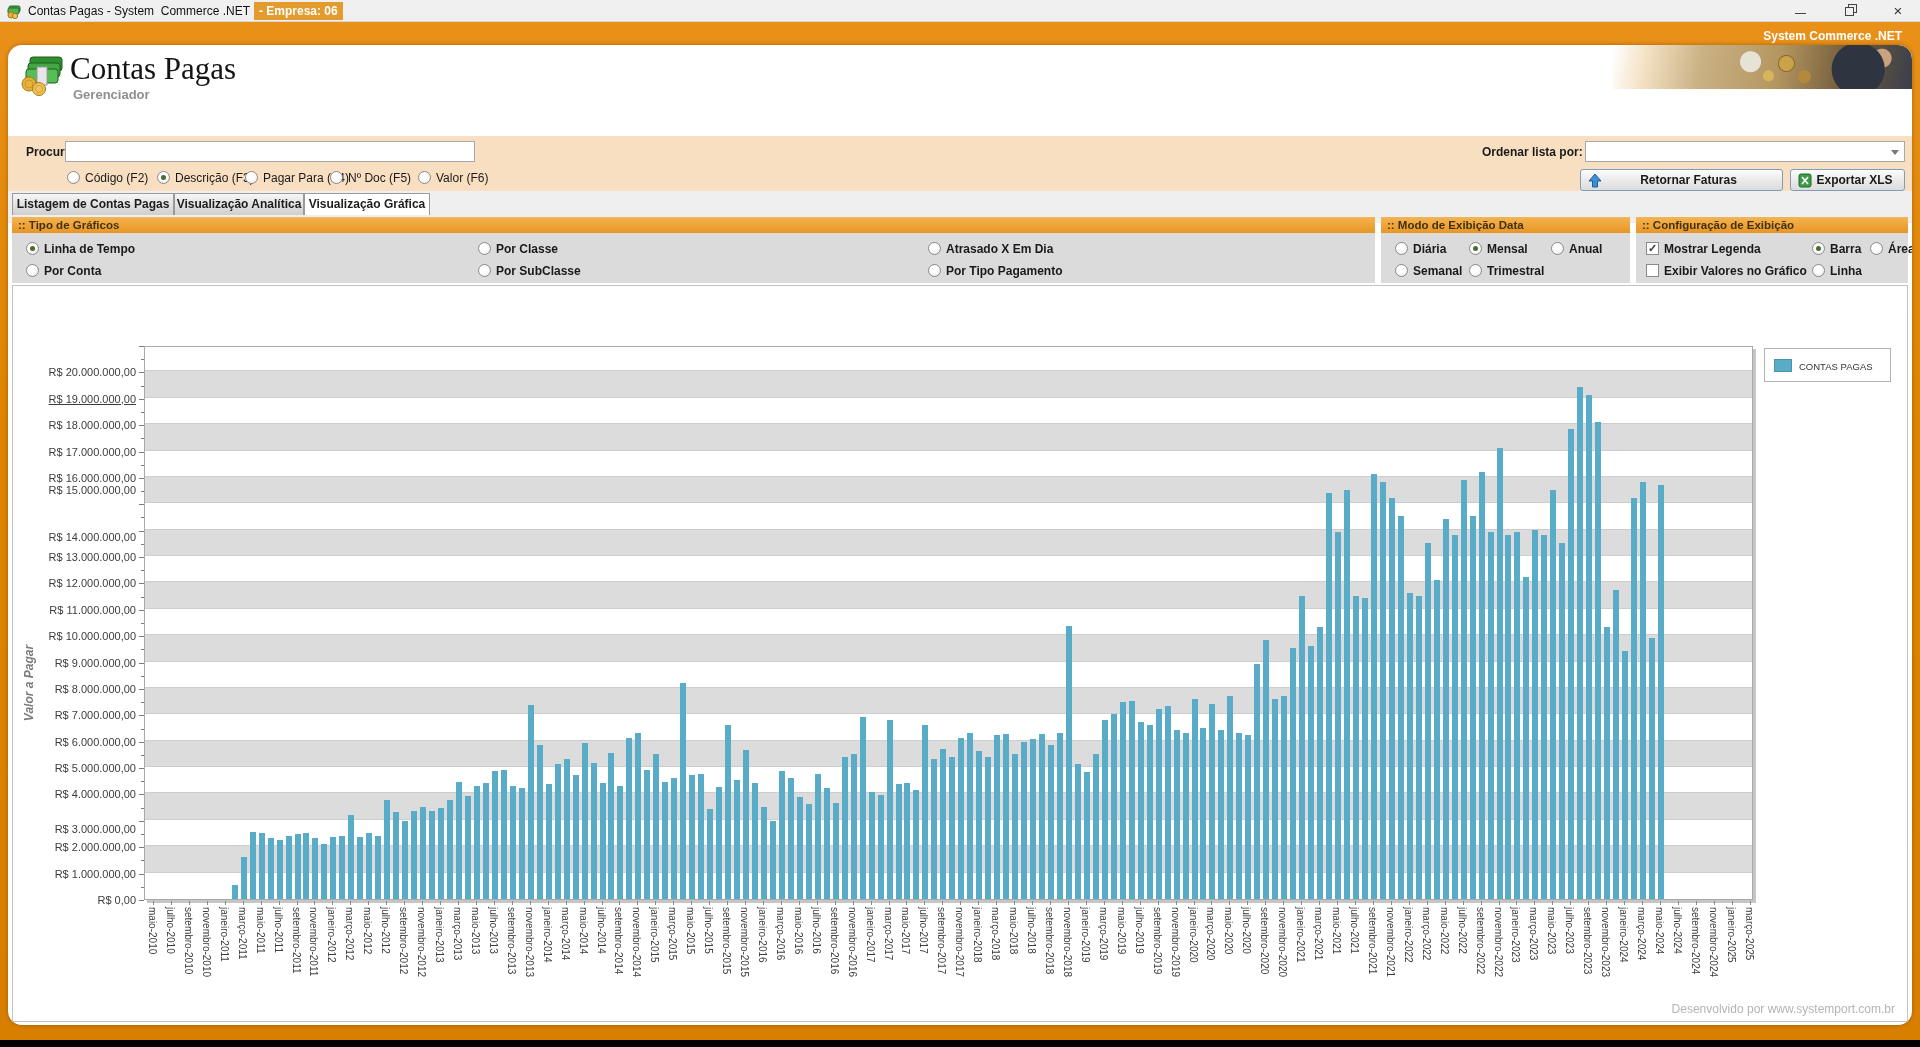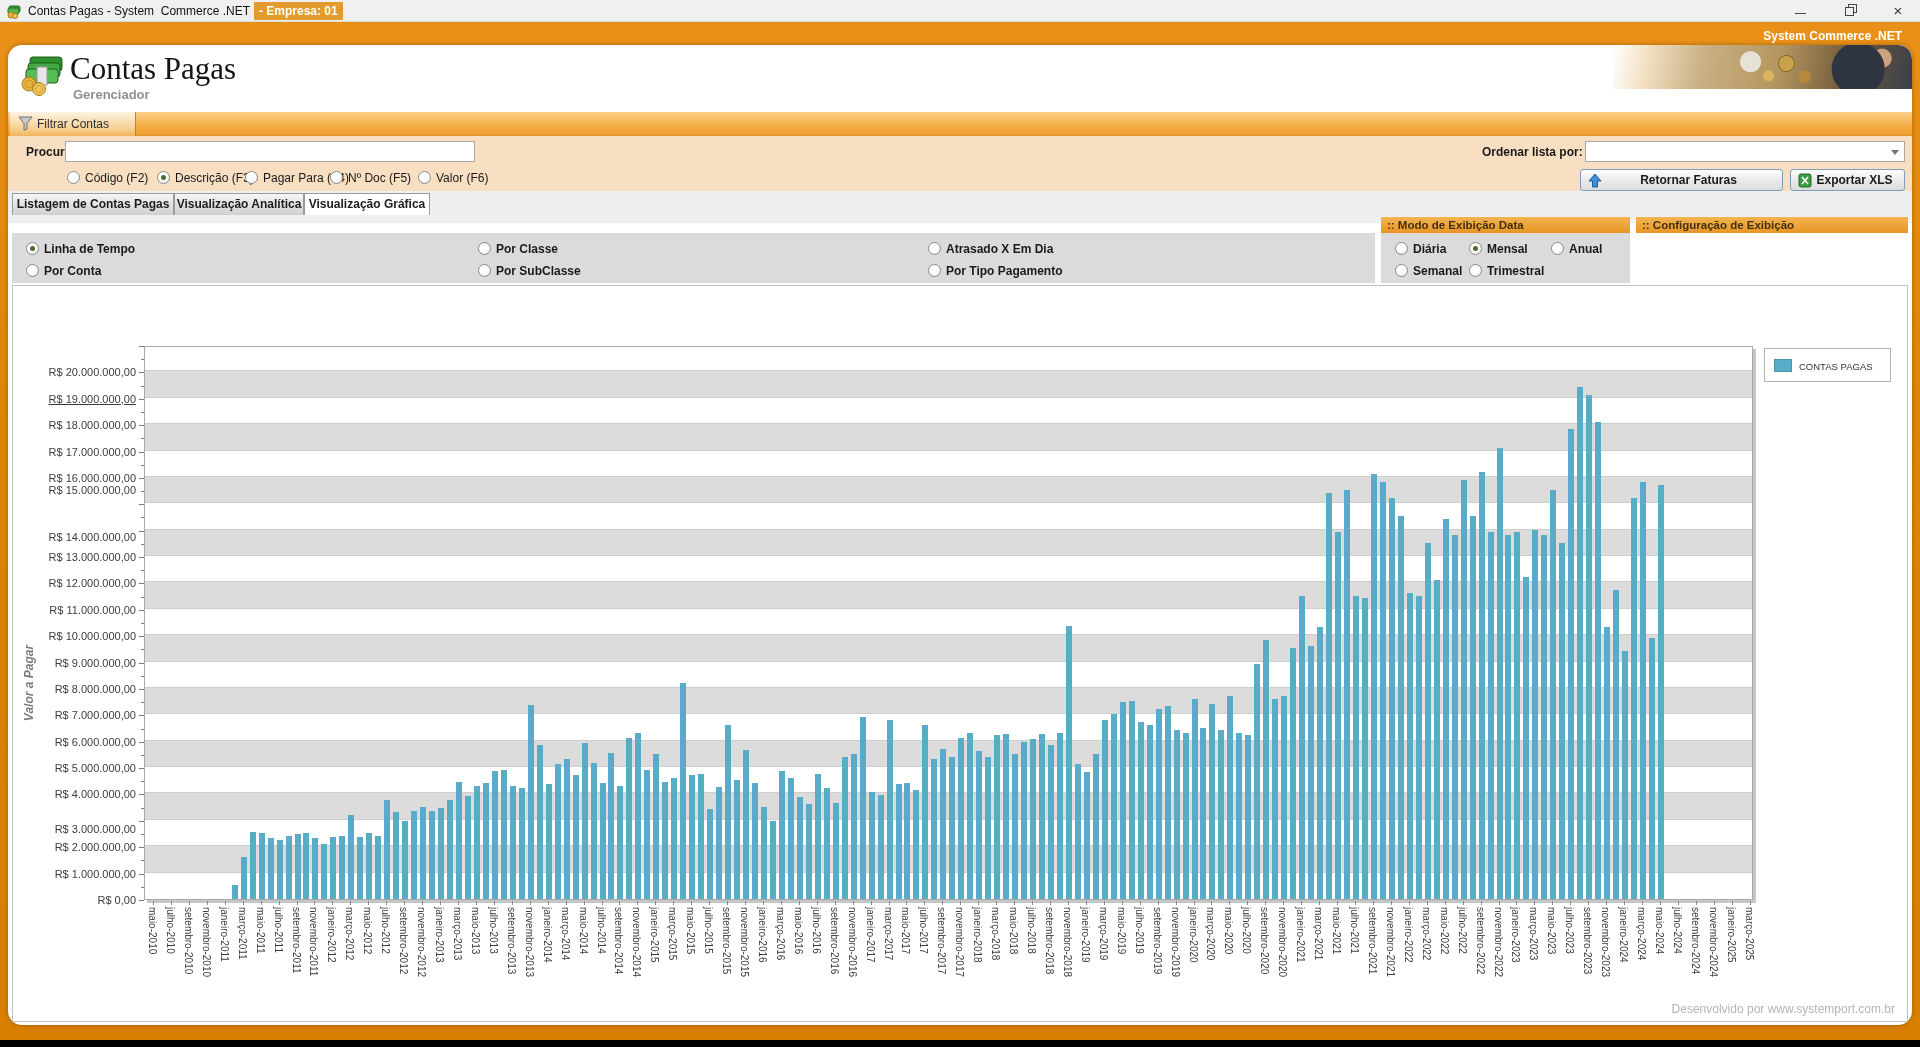--- a/index.html
+++ b/index.html
@@ -93,21 +93,21 @@
 <body>
 
 <div class="titlebar">
   <svg class="tb-icon" viewBox="0 0 16 16">
     <rect x="3" y="3" width="11" height="6" rx="1.5" fill="#3fa03f" stroke="#256a25"></rect>
     <rect x="2" y="5" width="11" height="6" rx="1.5" fill="#51b551" stroke="#256a25"></rect>
     <circle cx="5" cy="12" r="3" fill="#e8b23a" stroke="#a87b14"></circle>
     <circle cx="9" cy="13" r="2.6" fill="#f0c35a" stroke="#a87b14"></circle>
   </svg>
   <span class="tb-title">Contas Pagas - System  Commerce .NET</span>
-  <span class="tb-badge" id="tb-badge" style="left: 254px;">- Empresa: 01</span>
+  <span class="tb-badge" id="tb-badge" style="left: 254px;">- Empresa: 06</span>
   <div class="tb-btn tb-min" style="left:1780px;"><span></span></div>
   <div class="tb-btn tb-restore" style="left:1829px;">
       <i class="back"></i>
       <i></i>
     </div>
   <div class="tb-btn tb-close" style="left:1878px;">×</div>
 </div>
 
 <div class="appbg"></div>
 <div class="brand">System Commerce .NET</div>
@@ -121,28 +121,20 @@
     <rect x="17" y="16" width="10" height="18" fill="#e7e7e7" stroke="#9a9a9a"></rect>
     <circle cx="9" cy="33" r="7" fill="#e8b23a" stroke="#a87b14"></circle>
     <circle cx="9" cy="33" r="4" fill="none" stroke="#c9952a"></circle>
     <circle cx="19" cy="38" r="6.5" fill="#f0c35a" stroke="#a87b14"></circle>
     <circle cx="19" cy="38" r="3.6" fill="none" stroke="#cf9f33"></circle>
   </svg>
   <div class="app-title">Contas Pagas</div>
   <div class="app-subtitle">Gerenciador</div>
   <div class="photo"></div>
 
-  <div class="filter-row">
-    <div class="filter-tab">
-      <svg class="funnel" width="15" height="15" viewBox="0 0 15 15">
-        <path d="M1 1 L14 1 L9 7.5 L9 13 L6 14 L6 7.5 Z" fill="#c7c7c7" stroke="#6f6f6f"></path>
-      </svg>
-      <span class="lab">Filtrar Contas</span>
-    </div>
-  </div>
 
   <div class="filter-panel">
     <span class="lbl" style="left:18px; top:9px;">Procurar:</span>
     <input class="search-input" type="text" value="" style="">
     <div id="search-fields">
         <div class="opt" style="left: 59px; top: 32px;"><span class="rb"></span><span class="opt-lab">Código (F2)</span></div>
         <div class="opt" style="left: 149px; top: 32px;"><span class="rb on"></span><span class="opt-lab">Descrição (F3)</span></div>
         <div class="opt" style="left: 237px; top: 32px;"><span class="rb"></span><span class="opt-lab">Pagar Para (F4)</span></div>
         <div class="opt" style="left: 322px; top: 32px;"><span class="rb"></span><span class="opt-lab">Nº Doc (F5)</span></div>
         <div class="opt" style="left: 410px; top: 32px;"><span class="rb"></span><span class="opt-lab">Valor (F6)</span></div>
@@ -163,36 +155,44 @@
       <span class="bl">Exportar XLS</span>
     </div>
   </div>
 
   <div class="tabstrip" id="tabstrip">
       <div class="tab" style="left: 4px; width: 162px;">Listagem de Contas Pagas</div>
       <div class="tab" style="left: 166px; width: 130px;">Visualização Analítica</div>
       <div class="tab active" style="left: 296px; width: 126px;">Visualização Gráfica</div>
     </div>
 
+  <div class="panel-head" style="left:4px; width:1363px;">:: Tipo de Gráficos</div>
   <div class="panel-head" style="left:1373px; width:249px;">:: Modo de Exibição Data</div>
   <div class="panel-head" style="left:1628px; width:272px;">:: Configuração de Exibição</div>
   <div class="panel-body" style="left:4px; width:1363px;" id="body-tipo">
       <div class="opt" style="left: 14px; top: 6px;"><span class="rb on"></span><span class="opt-lab">Linha de Tempo</span></div>
       <div class="opt" style="left: 14px; top: 28px;"><span class="rb"></span><span class="opt-lab">Por Conta</span></div>
       <div class="opt" style="left: 466px; top: 6px;"><span class="rb"></span><span class="opt-lab">Por Classe</span></div>
       <div class="opt" style="left: 466px; top: 28px;"><span class="rb"></span><span class="opt-lab">Por SubClasse</span></div>
       <div class="opt" style="left: 916px; top: 6px;"><span class="rb"></span><span class="opt-lab">Atrasado X Em Dia</span></div>
       <div class="opt" style="left: 916px; top: 28px;"><span class="rb"></span><span class="opt-lab">Por Tipo Pagamento</span></div>
     </div>
   <div class="panel-body" style="left:1373px; width:249px;" id="body-modo">
       <div class="opt" style="left: 14px; top: 6px;"><span class="rb"></span><span class="opt-lab">Diária</span></div>
       <div class="opt" style="left: 14px; top: 28px;"><span class="rb"></span><span class="opt-lab">Semanal</span></div>
       <div class="opt" style="left: 88px; top: 6px;"><span class="rb on"></span><span class="opt-lab">Mensal</span></div>
       <div class="opt" style="left: 88px; top: 28px;"><span class="rb"></span><span class="opt-lab">Trimestral</span></div>
       <div class="opt" style="left: 170px; top: 6px;"><span class="rb"></span><span class="opt-lab">Anual</span></div>
+    </div>
+  <div class="panel-body" style="left:1628px; width:272px;" id="body-config">
+      <div class="opt" style="left: 10px; top: 6px;"><span class="cb on">✓</span><span class="opt-lab">Mostrar Legenda</span></div>
+      <div class="opt" style="left: 10px; top: 28px;"><span class="cb"></span><span class="opt-lab">Exibir Valores no Gráfico</span></div>
+      <div class="opt" style="left: 176px; top: 6px;"><span class="rb on"></span><span class="opt-lab">Barra</span></div>
+      <div class="opt" style="left: 234px; top: 6px;"><span class="rb"></span><span class="opt-lab">Área</span></div>
+      <div class="opt" style="left: 176px; top: 28px;"><span class="rb"></span><span class="opt-lab">Linha</span></div>
     </div>
 
   <div class="chart">
     <div class="ylabel-axis">Valor a Pagar</div>
     <div class="plot" id="plot">
         <div class="band" style="bottom: 0px; height: 26.381px;"></div>
         <div class="band g" style="bottom: 26.381px; height: 26.381px;"></div>
         <div class="band" style="bottom: 52.7619px; height: 26.381px;"></div>
         <div class="band g" style="bottom: 79.1429px; height: 26.381px;"></div>
         <div class="band" style="bottom: 105.524px; height: 26.381px;"></div>

